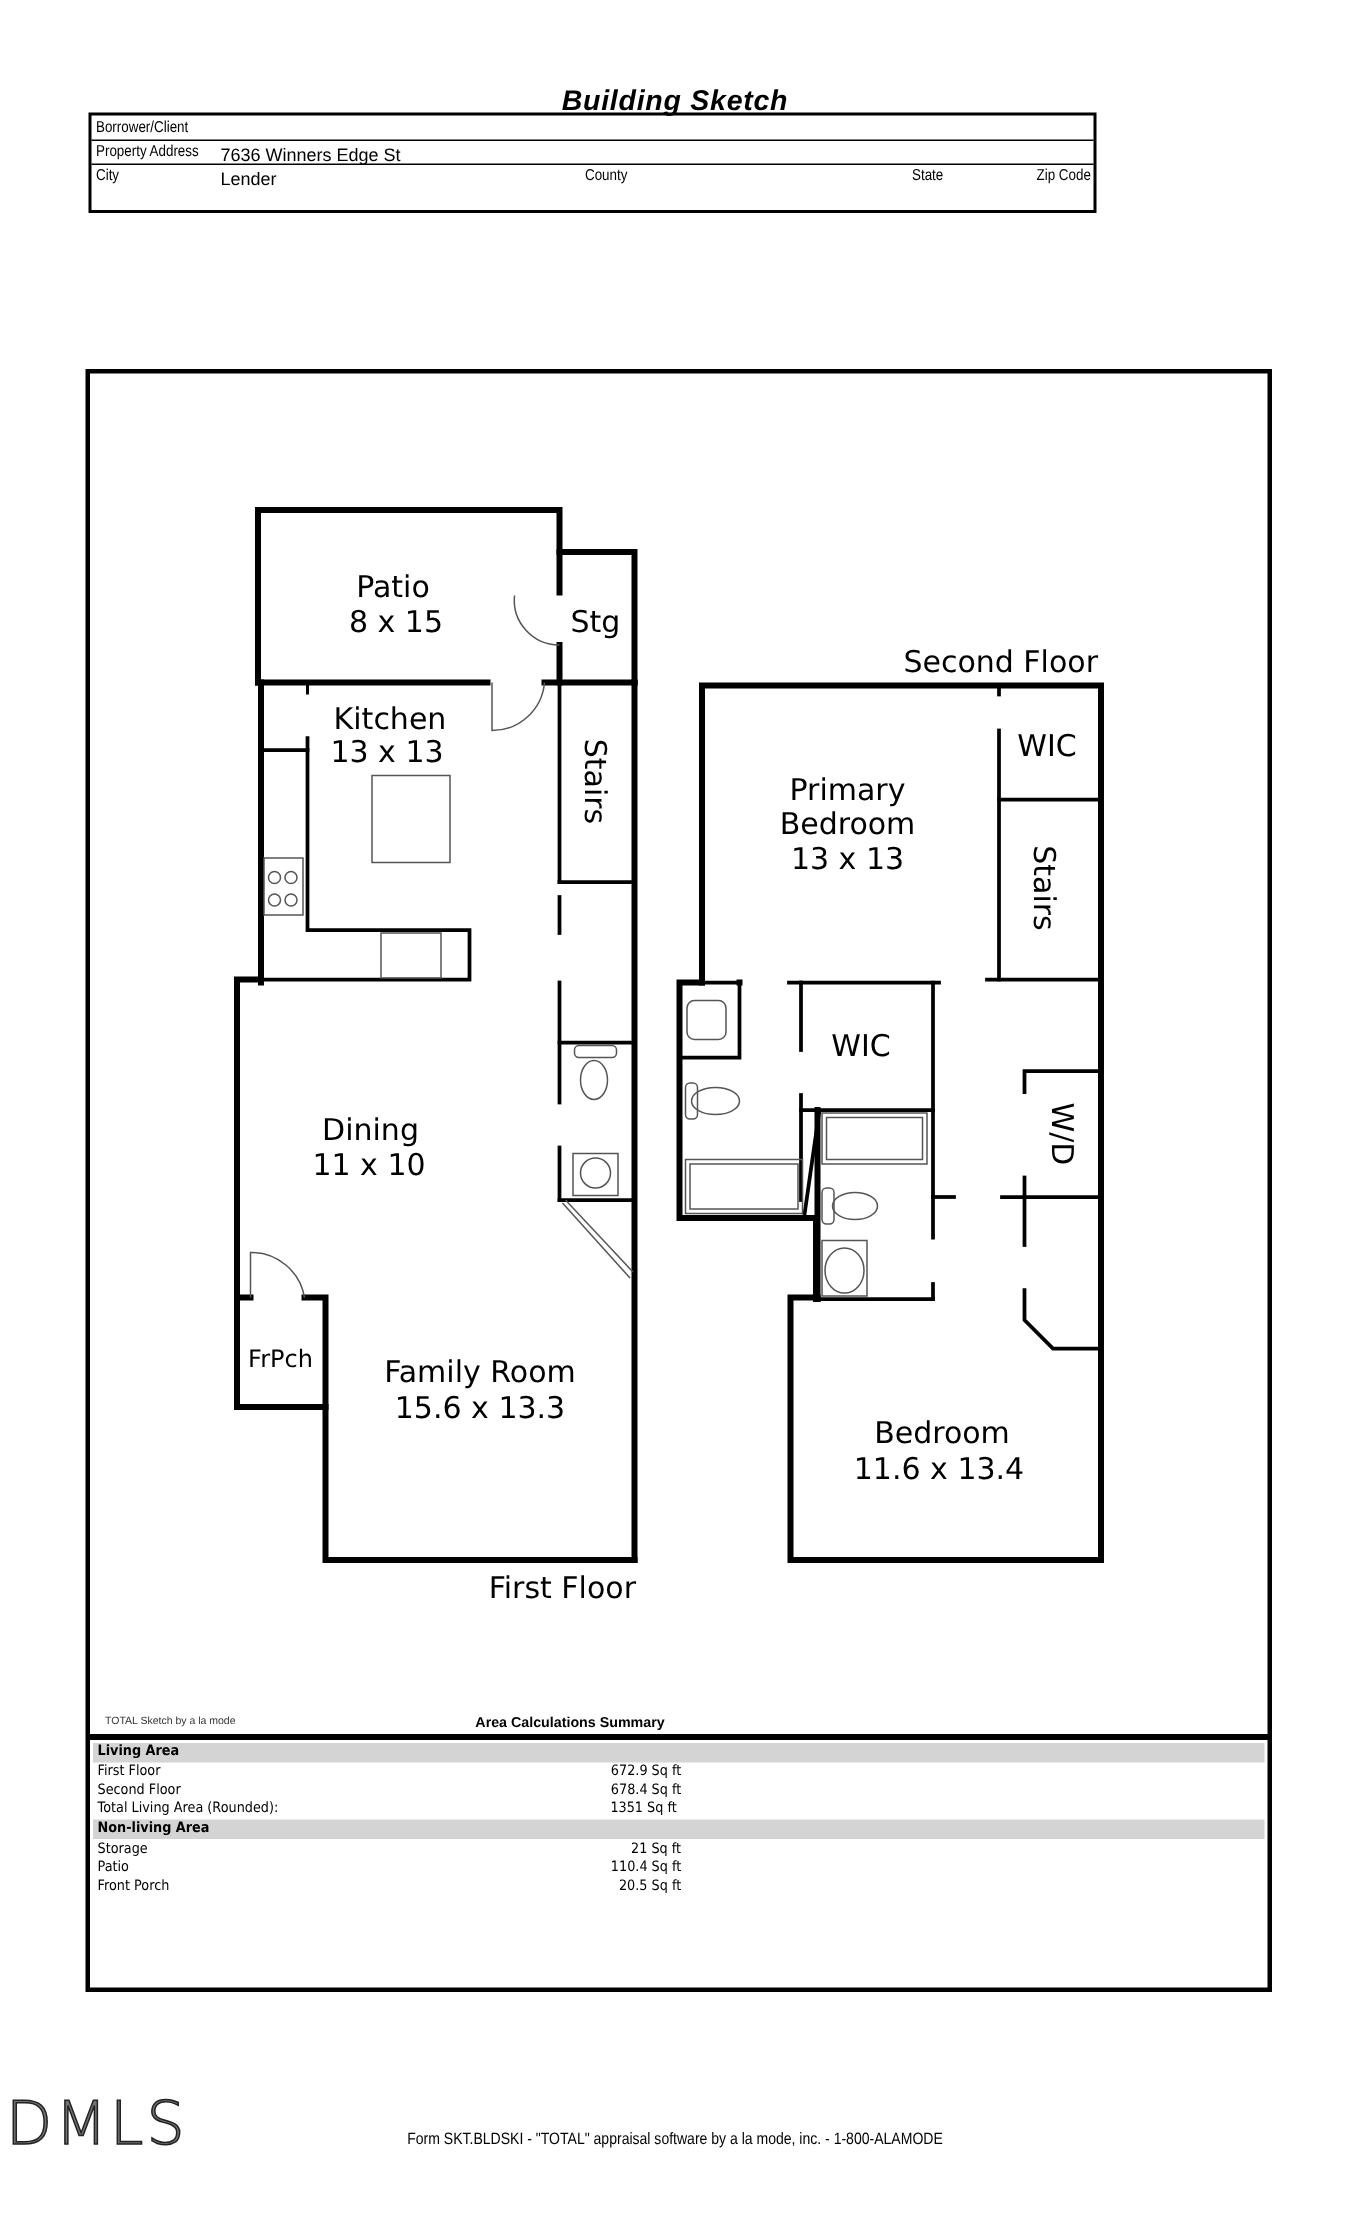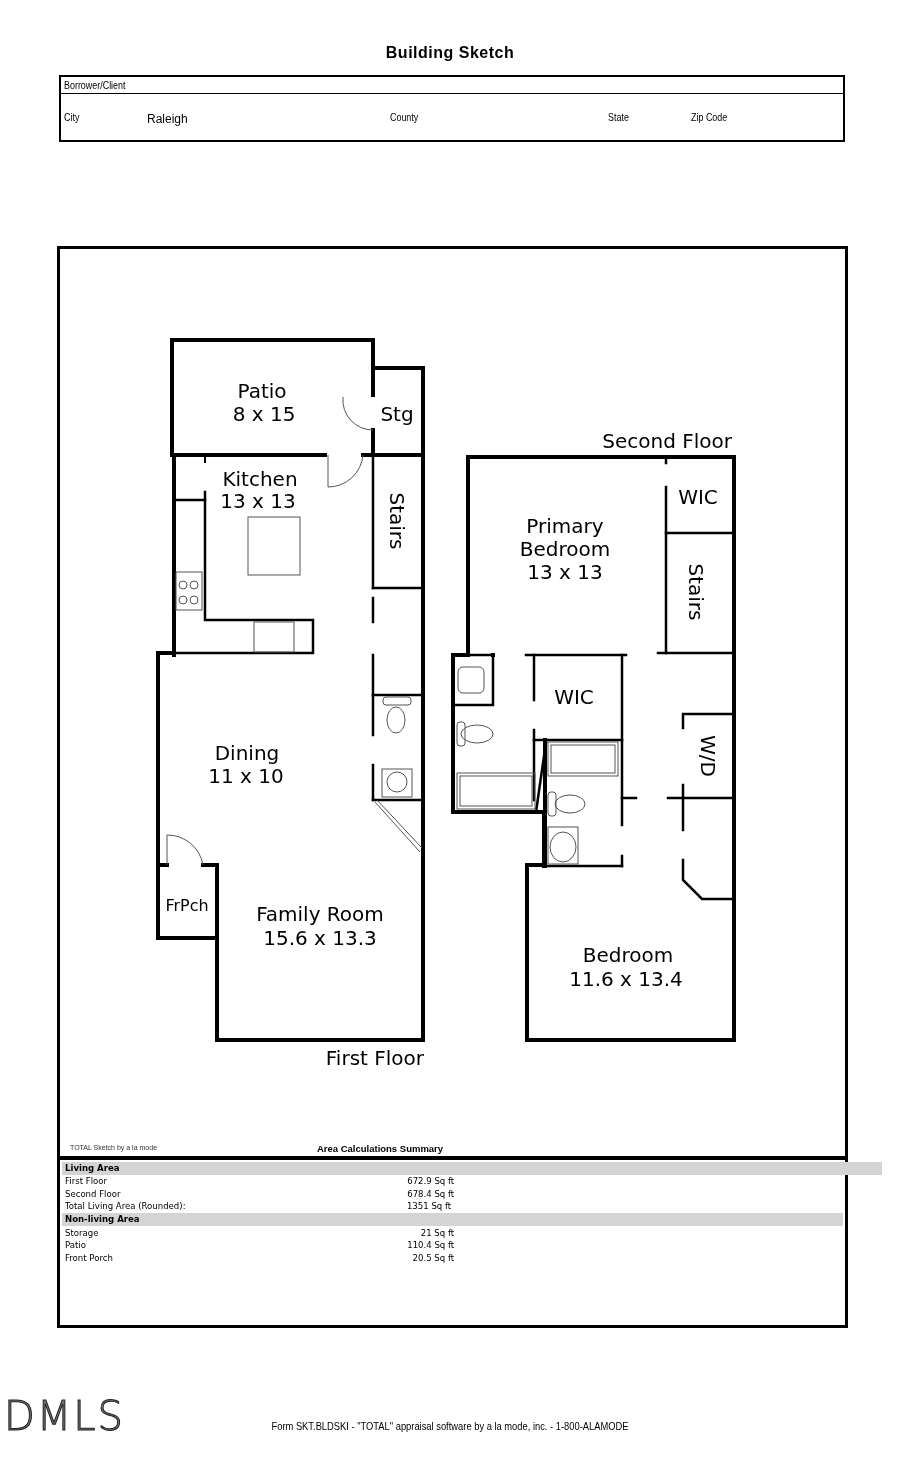--- a/index.html
+++ b/index.html
@@ -1,18 +1,18 @@
 <!DOCTYPE html>
 <html><head>
 <meta charset="utf-8">
 <style>
   html, body { margin:0; padding:0; background:#ffffff; }
   body { width:900px; height:1483px; position:relative; overflow:hidden; font-family:"Liberation Sans", sans-serif; color:#000; }
-  .title { position:absolute; left:0; width:900px; top:44px; text-align:center; font-family:"Liberation Sans", sans-serif; font-weight:bold; font-size:16px; letter-spacing:0.5px; }
-  .hdr-table { position:absolute; left:59px; top:75px; width:786px; height:67px; border:2px solid #000; box-sizing:border-box; }
+  .title { position:absolute; left:0; width:900px; top:57px; text-align:center; font-family:"Liberation Sans", sans-serif; font-weight:bold; font-size:19px; letter-spacing:0.5px;font-style:italic; }
+  .hdr-table { position:absolute; left:59px; top:75px; width:672px; height:67px; border:2px solid #000; box-sizing:border-box; }
   .hdr-row { position:absolute; left:0; right:0; height:16px; border-bottom:1px solid #000; font-size:11px; }
   .hdr-row:last-child { border-bottom:none; }
   .hdr-row span { position:absolute; top:2px; white-space:nowrap; }
   .lbl { font-family:"Liberation Sans", sans-serif; font-size:10.5px; transform:scaleX(0.85); transform-origin:left; }
   .val { font-size:12px; }
   .frame { position:absolute; left:57px; top:246px; width:791px; height:1082px; border:3px solid #000; box-sizing:border-box; }
   svg.plan { position:absolute; left:0; top:0; }
   .room-label { font-family:"DejaVu Sans", sans-serif; font-size:20px; fill:#000; }
   .room-label-sm { font-family:"DejaVu Sans", sans-serif; font-size:16px; fill:#000; }
   .credit { position:absolute; left:70px; top:1144px; font-size:7px; color:#333; }
@@ -29,23 +29,27 @@
 </head>
 <body>
 
 <div class="title">Building Sketch</div>
 
 <div class="hdr-table">
   <div class="hdr-row" style="top:0;">
     <span class="lbl" style="left:3px;">Borrower/Client</span>
     <span class="val" style="left:86px;"></span>
   </div>
+  <div class="hdr-row" style="top:16px;">
+    <span class="lbl" style="left:3px;">Property Address</span>
+    <span class="val" style="left:86px;top:3px;">7636 Winners Edge St</span>
+  </div>
   <div class="hdr-row" style="top:32px;">
     <span class="lbl" style="left:3px;">City</span>
-    <span class="val" style="left:86px;top:3px;">Raleigh</span>
+    <span class="val" style="left:86px;top:3px;">Lender</span>
     <span class="lbl" style="left:329px;">County</span>
     <span class="lbl" style="left:547px;">State</span>
     <span class="lbl" style="left:630px;">Zip Code</span>
   </div>
 </div>
 
 <div class="frame"></div>
 
 <svg class="plan" width="900" height="1483">
   <g stroke="#000" fill="none" stroke-width="4" stroke-linecap="square">
@@ -161,21 +165,21 @@
     <text class="room-label" x="0" y="0" text-anchor="middle" transform="translate(701,756) rotate(90)">W/D</text>
     <text class="room-label" x="628" y="962" text-anchor="middle">Bedroom</text>
     <text class="room-label" x="626" y="986" text-anchor="middle">11.6 x 13.4</text>
   </g>
 </svg>
 
 <div class="credit">TOTAL Sketch by a la mode</div>
 <div class="summary-title">Area Calculations Summary</div>
 <div class="summary-divider"></div>
 
-<div class="sum-row shaded" style="top:1162px;padding-left:39px;">
+<div class="sum-row shaded" style="top:1162px;">
   <span class="k">Living Area</span>
 </div>
 <div class="sum-row" style="top:1175px;">
   <span class="k">First Floor</span>
   <span class="v">672.9 Sq ft</span>
 </div>
 <div class="sum-row" style="top:1188px;">
   <span class="k">Second Floor</span>
   <span class="v">678.4 Sq ft</span>
 </div>

